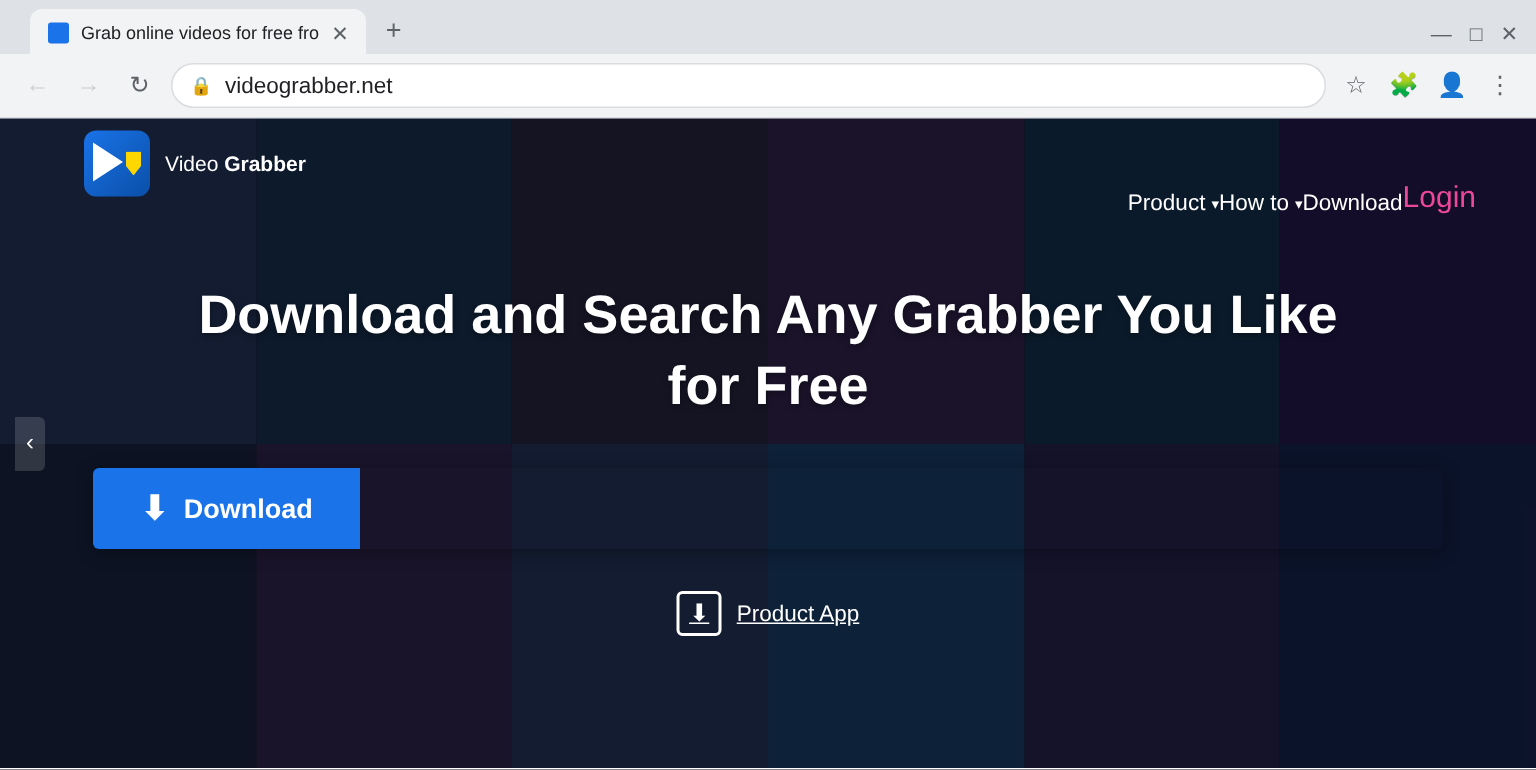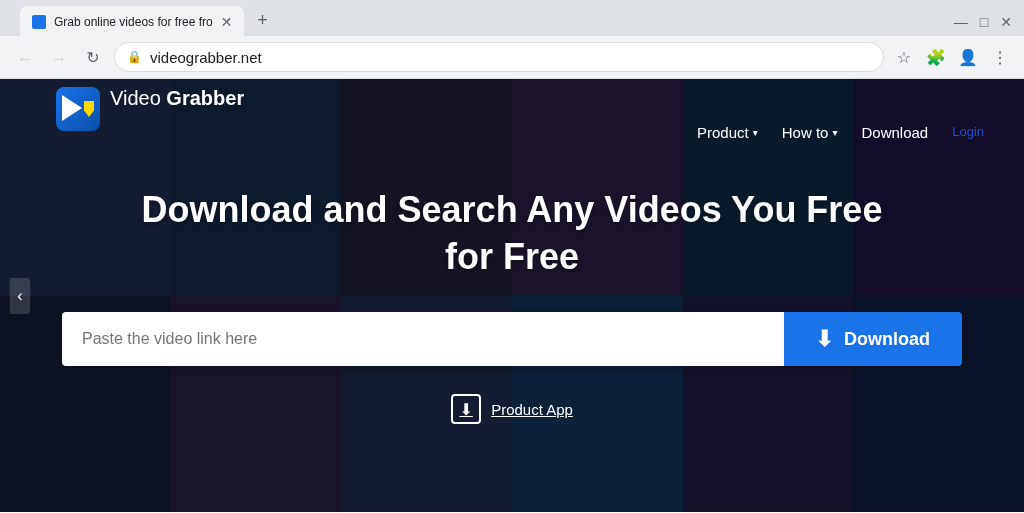--- a/index.html
+++ b/index.html
@@ -179,23 +179,24 @@
       left: 0;
       right: 0;
       display: flex;
       align-items: center;
       padding: 0 40px;
       height: 60px;
       z-index: 10;
     }
     .logo {
       display: flex;
+      align-items: center;
       gap: 10px;
       color: #fff;
-      font-size: 20px;
+      font-size: 14px;
       font-weight: 400;
       text-decoration: none;
       margin-right: auto;
       padding-left: 16px;
     }
     .logo-icon {
       width: 44px;
       height: 44px;
       position: relative;
     }
@@ -228,37 +229,36 @@
       top: 14px;
       width: 10px;
       height: 16px;
       background: #ffd700;
       clip-path: polygon(0 0, 100% 0, 100% 60%, 50% 100%, 0 60%);
     }
     .logo-text { font-weight: 400; }
     .logo-text strong { font-weight: 700; }
     .nav-links {
       display: flex;
-      align-items: flex-start;
-      gap: 24px;
+      align-items: flex-end;
       margin-top: 47px;
     }
     .nav-link {
       color: #fff;
       font-size: 15px;
       text-decoration: none;
       cursor: pointer;
       display: flex;
       align-items: center;
       gap: 4px;
     }
     .nav-link .chevron { font-size: 10px; }
     .nav-login {
-      color: #1d4ed8;
-      font-size: 13px;
+      color: #ec4899;
+      font-size: 20px;
       cursor: pointer;
     }
 
     
     .hero {
       position: absolute;
       top: 0;
       left: 0;
       right: 0;
       bottom: 0;
@@ -431,24 +431,23 @@
         <span class="chevron">▾</span>
       </a>
       <a class="nav-link">
         <span>Download</span>
       </a>
       <a class="nav-login">Login</a>
     </nav>
   </div>
 
   <div class="hero">
-    <h1 class="hero-title">Download and Search Any Videos You Free for Free</h1>
+    <h1 class="hero-title">Download and Search Any Grabber You Like for Free</h1>
 
     <div class="search-row">
-      <input class="search-input" type="text" placeholder="Paste the video link here" style="">
       <button class="download-btn">
         <span class="download-icon-svg">⬇</span>
         <span>Download</span>
       </button>
     </div>
 
     <div class="download-app-link">
       <div class="download-app-icon">⬇</div>
       <span>Product App</span>
     </div>

